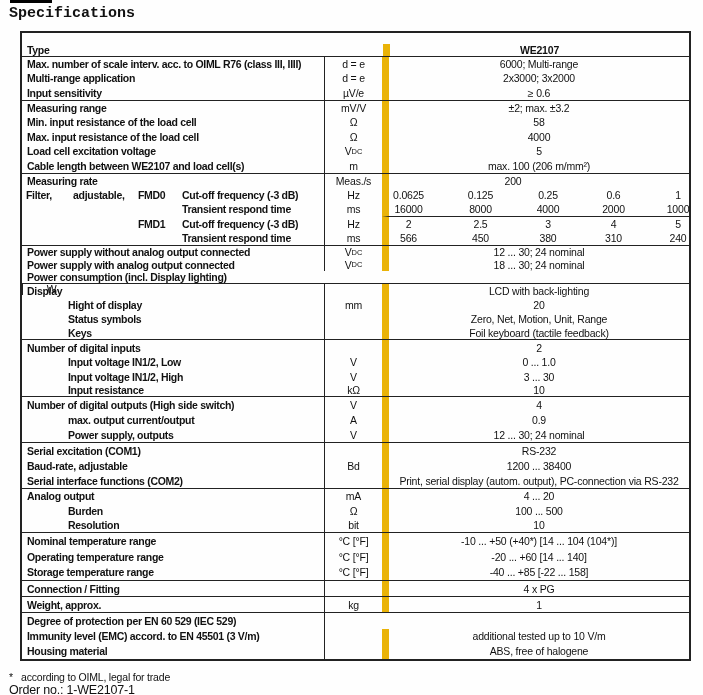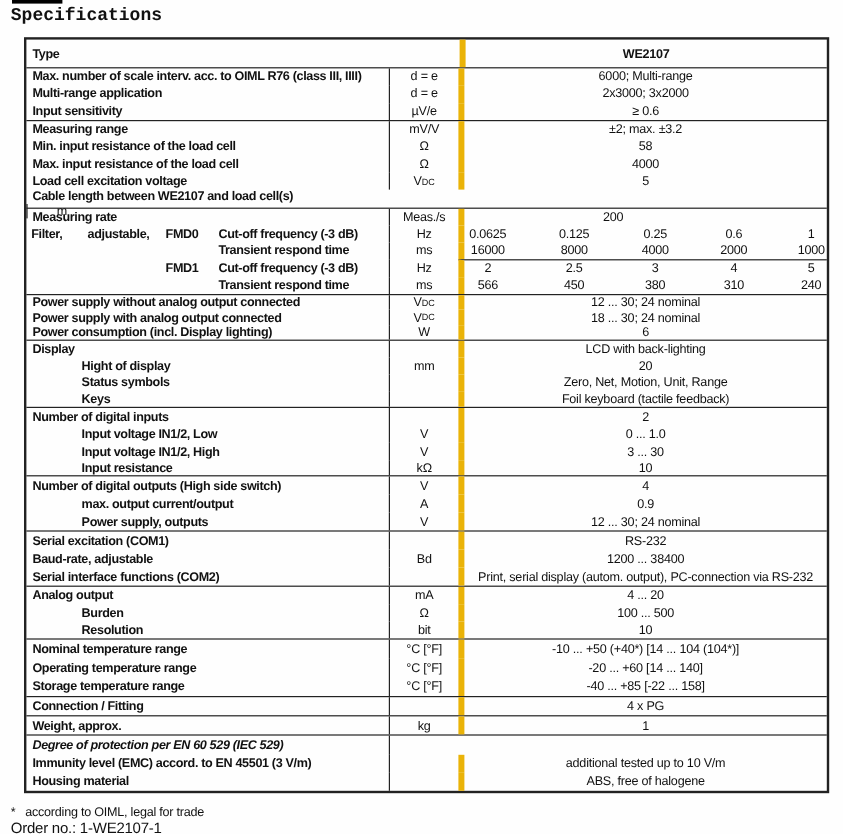--- a/index.html
+++ b/index.html
@@ -10,32 +10,32 @@
   .edge-mark { position:absolute; left:10px; top:0; width:42px; height:3px; background:#000; }
   .title {
     position:absolute; left:9px; top:5px; margin:0;
     font-size:15px; font-weight:bold; letter-spacing:0;font-family:Liberation Mono, monospace;
   }
   .spec-table {
     position:absolute; left:20px; top:31px; width:671px;
     border:2px solid #222; box-sizing:border-box; background:#fefefe;
   }
   .row { display:flex; align-items:stretch; }
-  .row-header { height:23px; }
+  .row-header { height:23px;align-items:flex-end; }
   .cell { display:flex; align-items:center; font-size:10.5px; box-sizing:border-box; }
   .cell-label {
     width:302px; padding-left:5px; font-weight:bold; letter-spacing:-0.3px;
     white-space:nowrap; position:relative; overflow:visible;
   }
   .cell-unit {
     width:58px; border-left:1px solid #222; justify-content:center;
     text-align:center; letter-spacing:-0.2px;
   }
   .cell-value {
-    flex:1; border-left:5px solid #eab308; justify-content:center;
+    flex:1; border-left:7px solid #eab308; justify-content:center;
     text-align:center; white-space:nowrap; letter-spacing:-0.2px; overflow:hidden;
   }
   .header-label { width:361px; font-weight:bold; }
   .header-value { font-weight:bold; }
   .sec { border-top:1.5px solid #222; }
   .lpart { position:absolute; top:50%; transform:translateY(-50%); white-space:nowrap; }
   .fwrap { width:248px; display:flex; justify-content:center; }
   .fgrid {
     width:248px; display:grid;
     grid-template-columns:39px 33px 30px 29px 28px 23px 20px 19px 27px;
@@ -101,21 +101,21 @@
           <div class="row" style="height: 14.4px;">
             <div class="cell cell-label">Max. input resistance of the load cell</div>
             <div class="cell cell-unit">Ω</div>
             <div class="cell cell-value">4000</div>
           </div>
           <div class="row" style="height: 14.4px;">
             <div class="cell cell-label">Load cell excitation voltage</div>
             <div class="cell cell-unit">V<sub>DC</sub></div>
             <div class="cell cell-value">5</div>
           </div>
-          <div class="row" style="height: 14.4px; flex-direction: column;">
+          <div class="row" style="height: 14.4px;">
             <div class="cell cell-label">Cable length between WE2107 and load cell(s)</div>
             <div class="cell cell-unit">m</div>
             <div class="cell cell-value">max. 100 (206 m/mm²)</div>
           </div>
         </div>
         <div class="sec">
           <div class="row" style="height: 14.2px;">
             <div class="cell cell-label">Measuring rate</div>
             <div class="cell cell-unit">Meas./s</div>
             <div class="cell cell-value cv-left">
@@ -207,21 +207,21 @@
           <div class="row" style="height: 12.5px;">
             <div class="cell cell-label">Power supply without analog output connected</div>
             <div class="cell cell-unit">V<sub>DC</sub></div>
             <div class="cell cell-value">12 ... 30; 24 nominal</div>
           </div>
           <div class="row" style="height: 12.5px;">
             <div class="cell cell-label">Power supply with analog output connected</div>
             <div class="cell cell-unit">V<sub>DC</sub></div>
             <div class="cell cell-value">18 ... 30; 24 nominal</div>
           </div>
-          <div class="row" style="height: 12.5px;">
+          <div class="row" style="height: 12.5px; flex-direction: column;">
             <div class="cell cell-label">Power consumption (incl. Display lighting)</div>
             <div class="cell cell-unit">W</div>
             <div class="cell cell-value">6</div>
           </div>
         </div>
         <div class="sec">
           <div class="row" style="height: 14px;">
             <div class="cell cell-label">Display</div>
             <div class="cell cell-unit"></div>
             <div class="cell cell-value">LCD with back-lighting</div>
@@ -340,21 +340,21 @@
           </div>
         </div>
         <div class="sec">
           <div class="row" style="height: 15px; justify-content: center;">
             <div class="cell cell-label">Weight, approx.</div>
             <div class="cell cell-unit">kg</div>
             <div class="cell cell-value">1</div>
           </div>
         </div>
         <div class="sec">
-          <div class="row" style="height: 15.3px; font-style: italic;">
+          <div class="row" style="height: 15.3px;">
             <div class="cell cell-label">Degree of protection per EN 60 529 (IEC 529)</div>
             <div class="cell cell-unit"></div>
           </div>
           <div class="row" style="height: 15.3px;">
             <div class="cell cell-label">Immunity level (EMC) accord. to EN 45501 (3 V/m)</div>
             <div class="cell cell-unit"></div>
             <div class="cell cell-value">additional tested up to 10 V/m</div>
           </div>
           <div class="row" style="height: 15.3px;">
             <div class="cell cell-label">Housing material</div>

